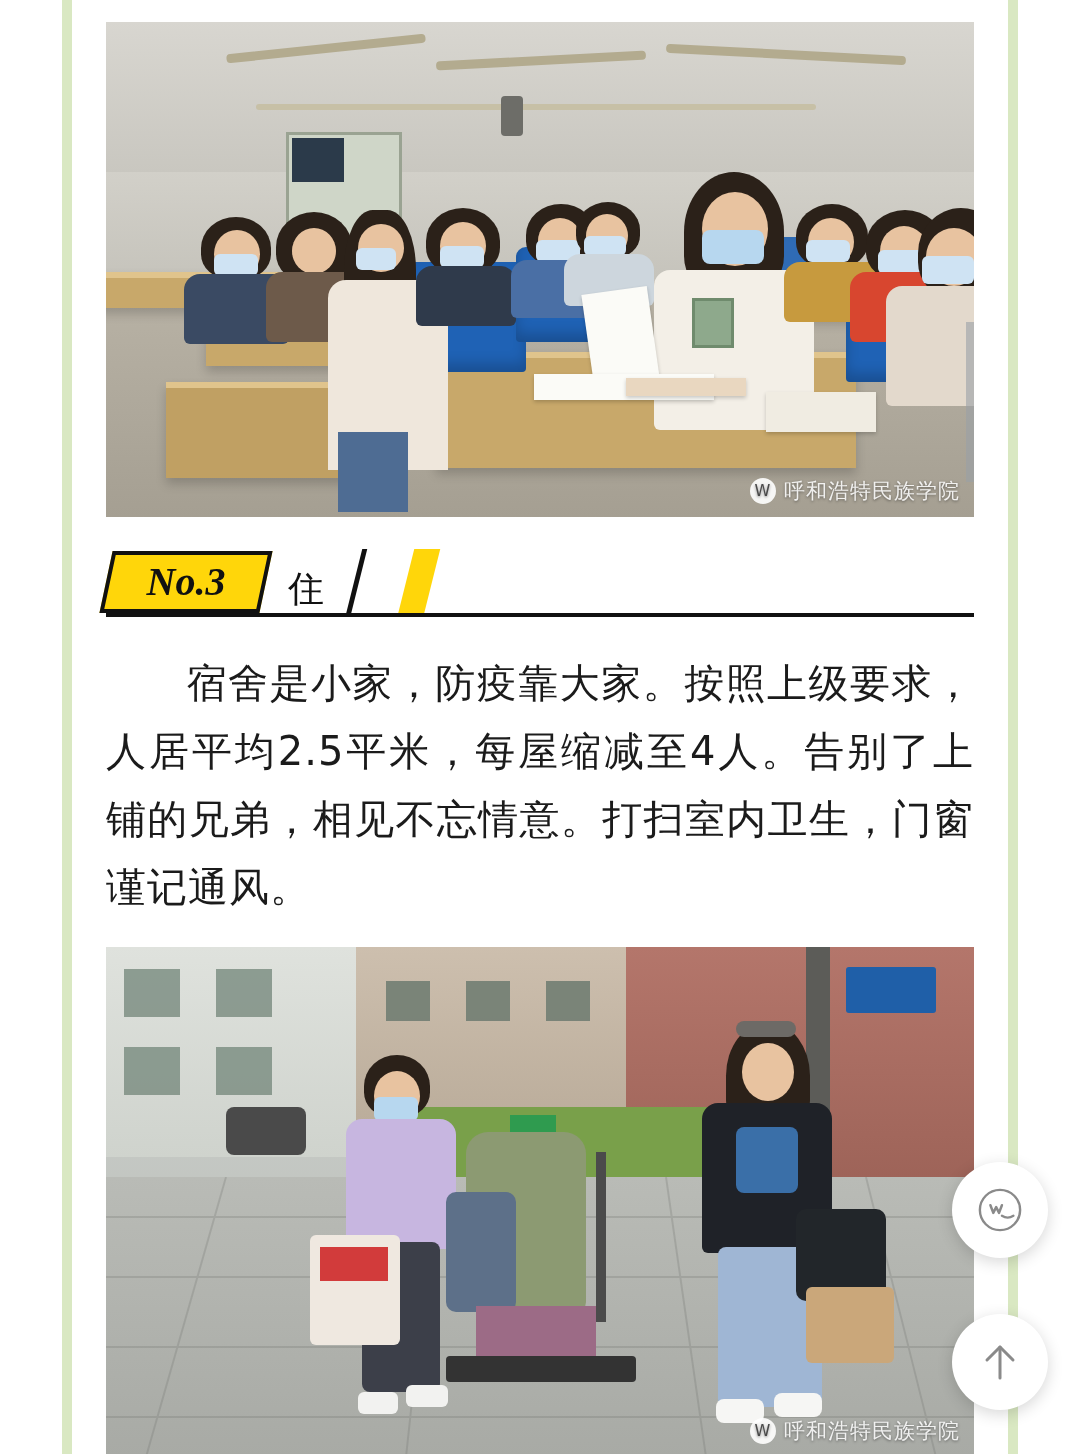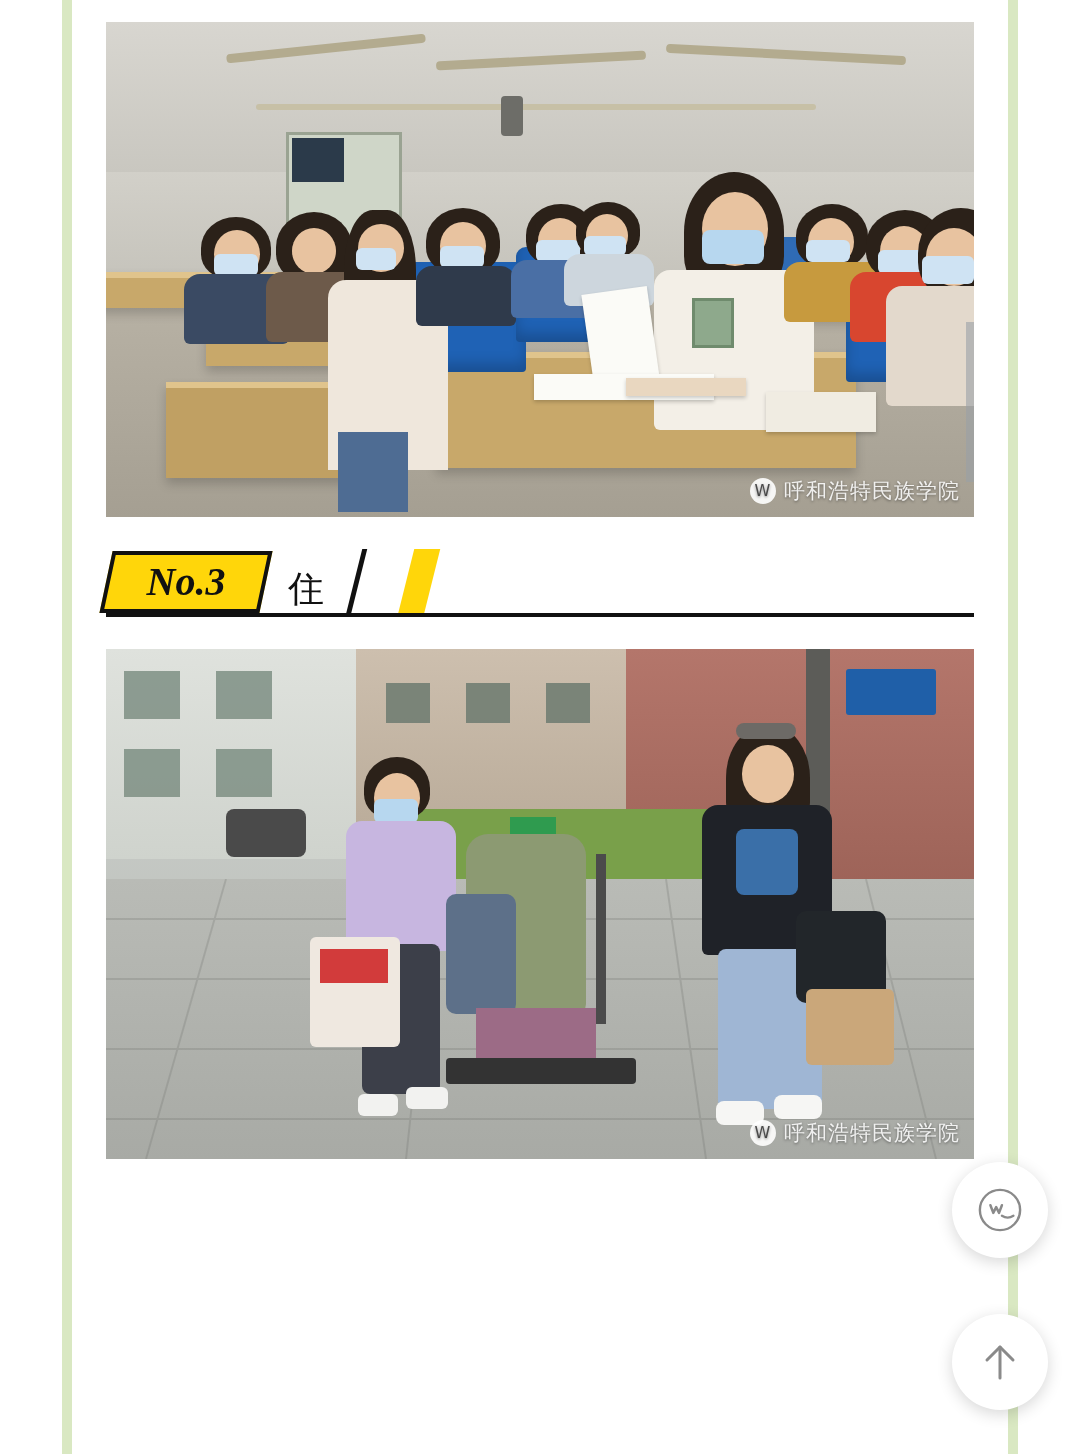--- a/index.html
+++ b/index.html
@@ -384,20 +384,23 @@
     <div class="section-head">
       <div class="tag-no">
         <span>No.3</span>
       </div>
       <div class="tag-slash s1"></div>
       <div class="tag-word">住</div>
       <div class="tag-slash s2"></div>
       <div class="head-rule"></div>
     </div>
 
+    <div class="para">
+      <span class="indent"></span><span>宿舍是小家，防疫靠大家。按照上级要求，人居平均2.5平米，每屋缩减至4人。告别了上铺的兄弟，相见不忘情意。打扫室内卫生，门窗谨记通风。</span>
+    </div>
 
     <div class="photo photo2">
       <div class="bld-left"></div>
       <div class="win" style="left:18px;top:22px;width:56px;height:48px;"></div>
       <div class="win" style="left:110px;top:22px;width:56px;height:48px;"></div>
       <div class="win" style="left:18px;top:100px;width:56px;height:48px;"></div>
       <div class="win" style="left:110px;top:100px;width:56px;height:48px;"></div>
 
       <div class="bld-mid"></div>
       <div class="win" style="left:280px;top:34px;width:44px;height:40px;background:#6c7a70;"></div>

